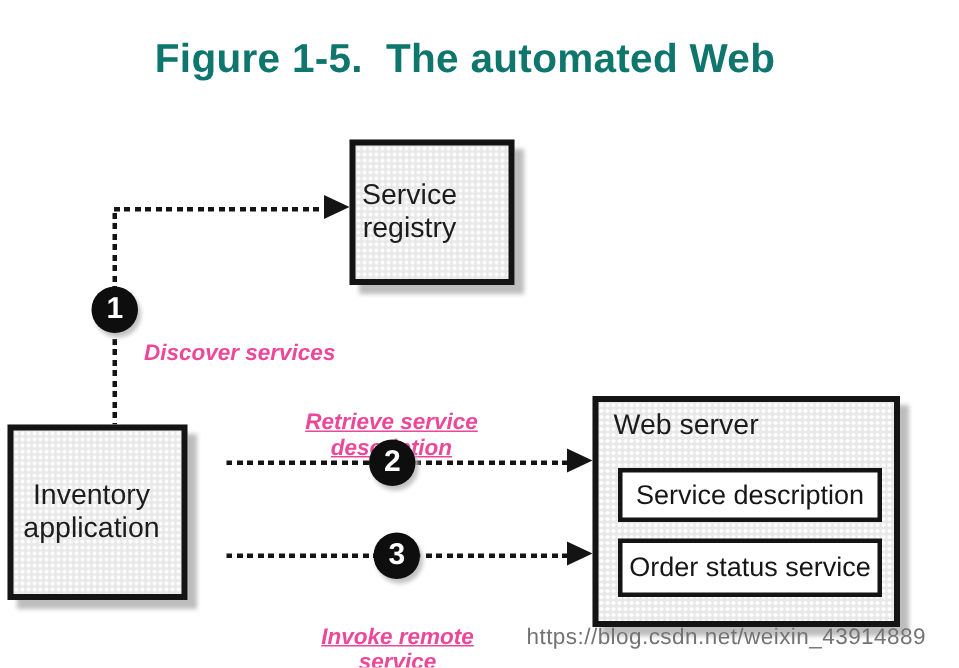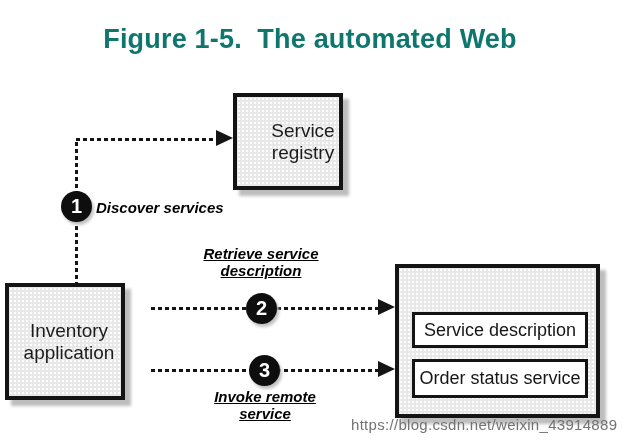--- a/index.html
+++ b/index.html
@@ -17,21 +17,21 @@
   
   .node {
     position: absolute; box-sizing: border-box;
     background-color: #e8e8e8;
     background-image: radial-gradient(circle, #ffffff 1.1px, rgba(255,255,255,0) 1.3px);
     background-size: 4px 4px;
     border: 4px solid #141414;
     box-shadow: 6px 6px 3px #bdbdbd;
   }
   .node.centered {
-    display: flex; align-items: center; justify-content: flex-end;
+    display: flex; align-items: center; justify-content: flex-start;
     text-align: center; font-size: 19px; line-height: 1.15; color: #1c1c1c;
   }
   .node-label-wrap { display: inline-block; }
   #service-registry { left: 233px; top: 93px; width: 110px; height: 97px; }
   #service-registry .node-label-wrap { width: 72px; }
   #inventory-application { left: 5px; top: 283px; width: 120px; height: 117px; }
   #inventory-application .node-label-wrap { width: 104px; }
   #web-server { left: 395px; top: 264px; width: 205px; height: 154px; }
   #web-server .ws-label {
     position: absolute; left: 10px; top: 5px; font-size: 19px; color: #1c1c1c;
@@ -60,21 +60,21 @@
   }
   .step-circle {
     position: absolute; width: 31px; height: 31px; border-radius: 50%;
     background: #0e0e0e; color: #ffffff;
     display: flex; align-items: center; justify-content: center;
     font-size: 20px; font-weight: bold;
     box-shadow: 2px 3px 3px #c2c2c2;
   }
   .step-label {
     position: absolute; font-style: italic; font-weight: bold;
-    font-size: 15px; color: #000000; line-height: 1.1;
+    font-size: 15px; color: #ec4899; line-height: 1.1; margin-top: 28px;
   }
   .step-label.centered { text-align: center; text-decoration: underline; }
   .watermark {
     position: absolute; left: 351px; top: 416px;
     font-size: 15px; color: #737373; letter-spacing: 0.3px;
     white-space: nowrap;
   }
 </style>
 </head>
 <body>
@@ -105,20 +105,21 @@
 
 <div class="node centered" id="service-registry">
   <span class="node-label-wrap">Service registry</span>
 </div>
 
 <div class="node centered" id="inventory-application">
   <span class="node-label-wrap">Inventory application</span>
 </div>
 
 <div class="node" id="web-server">
+  <div class="ws-label">Web server</div>
   <div class="inner-box" id="order-status-service">
     <span>Order status service</span>
   </div>
   <div class="inner-box" id="service-description">
     <span>Service description</span>
   </div>
 </div>
 
 <div class="watermark">https://blog.csdn.net/weixin_43914889</div>
 

